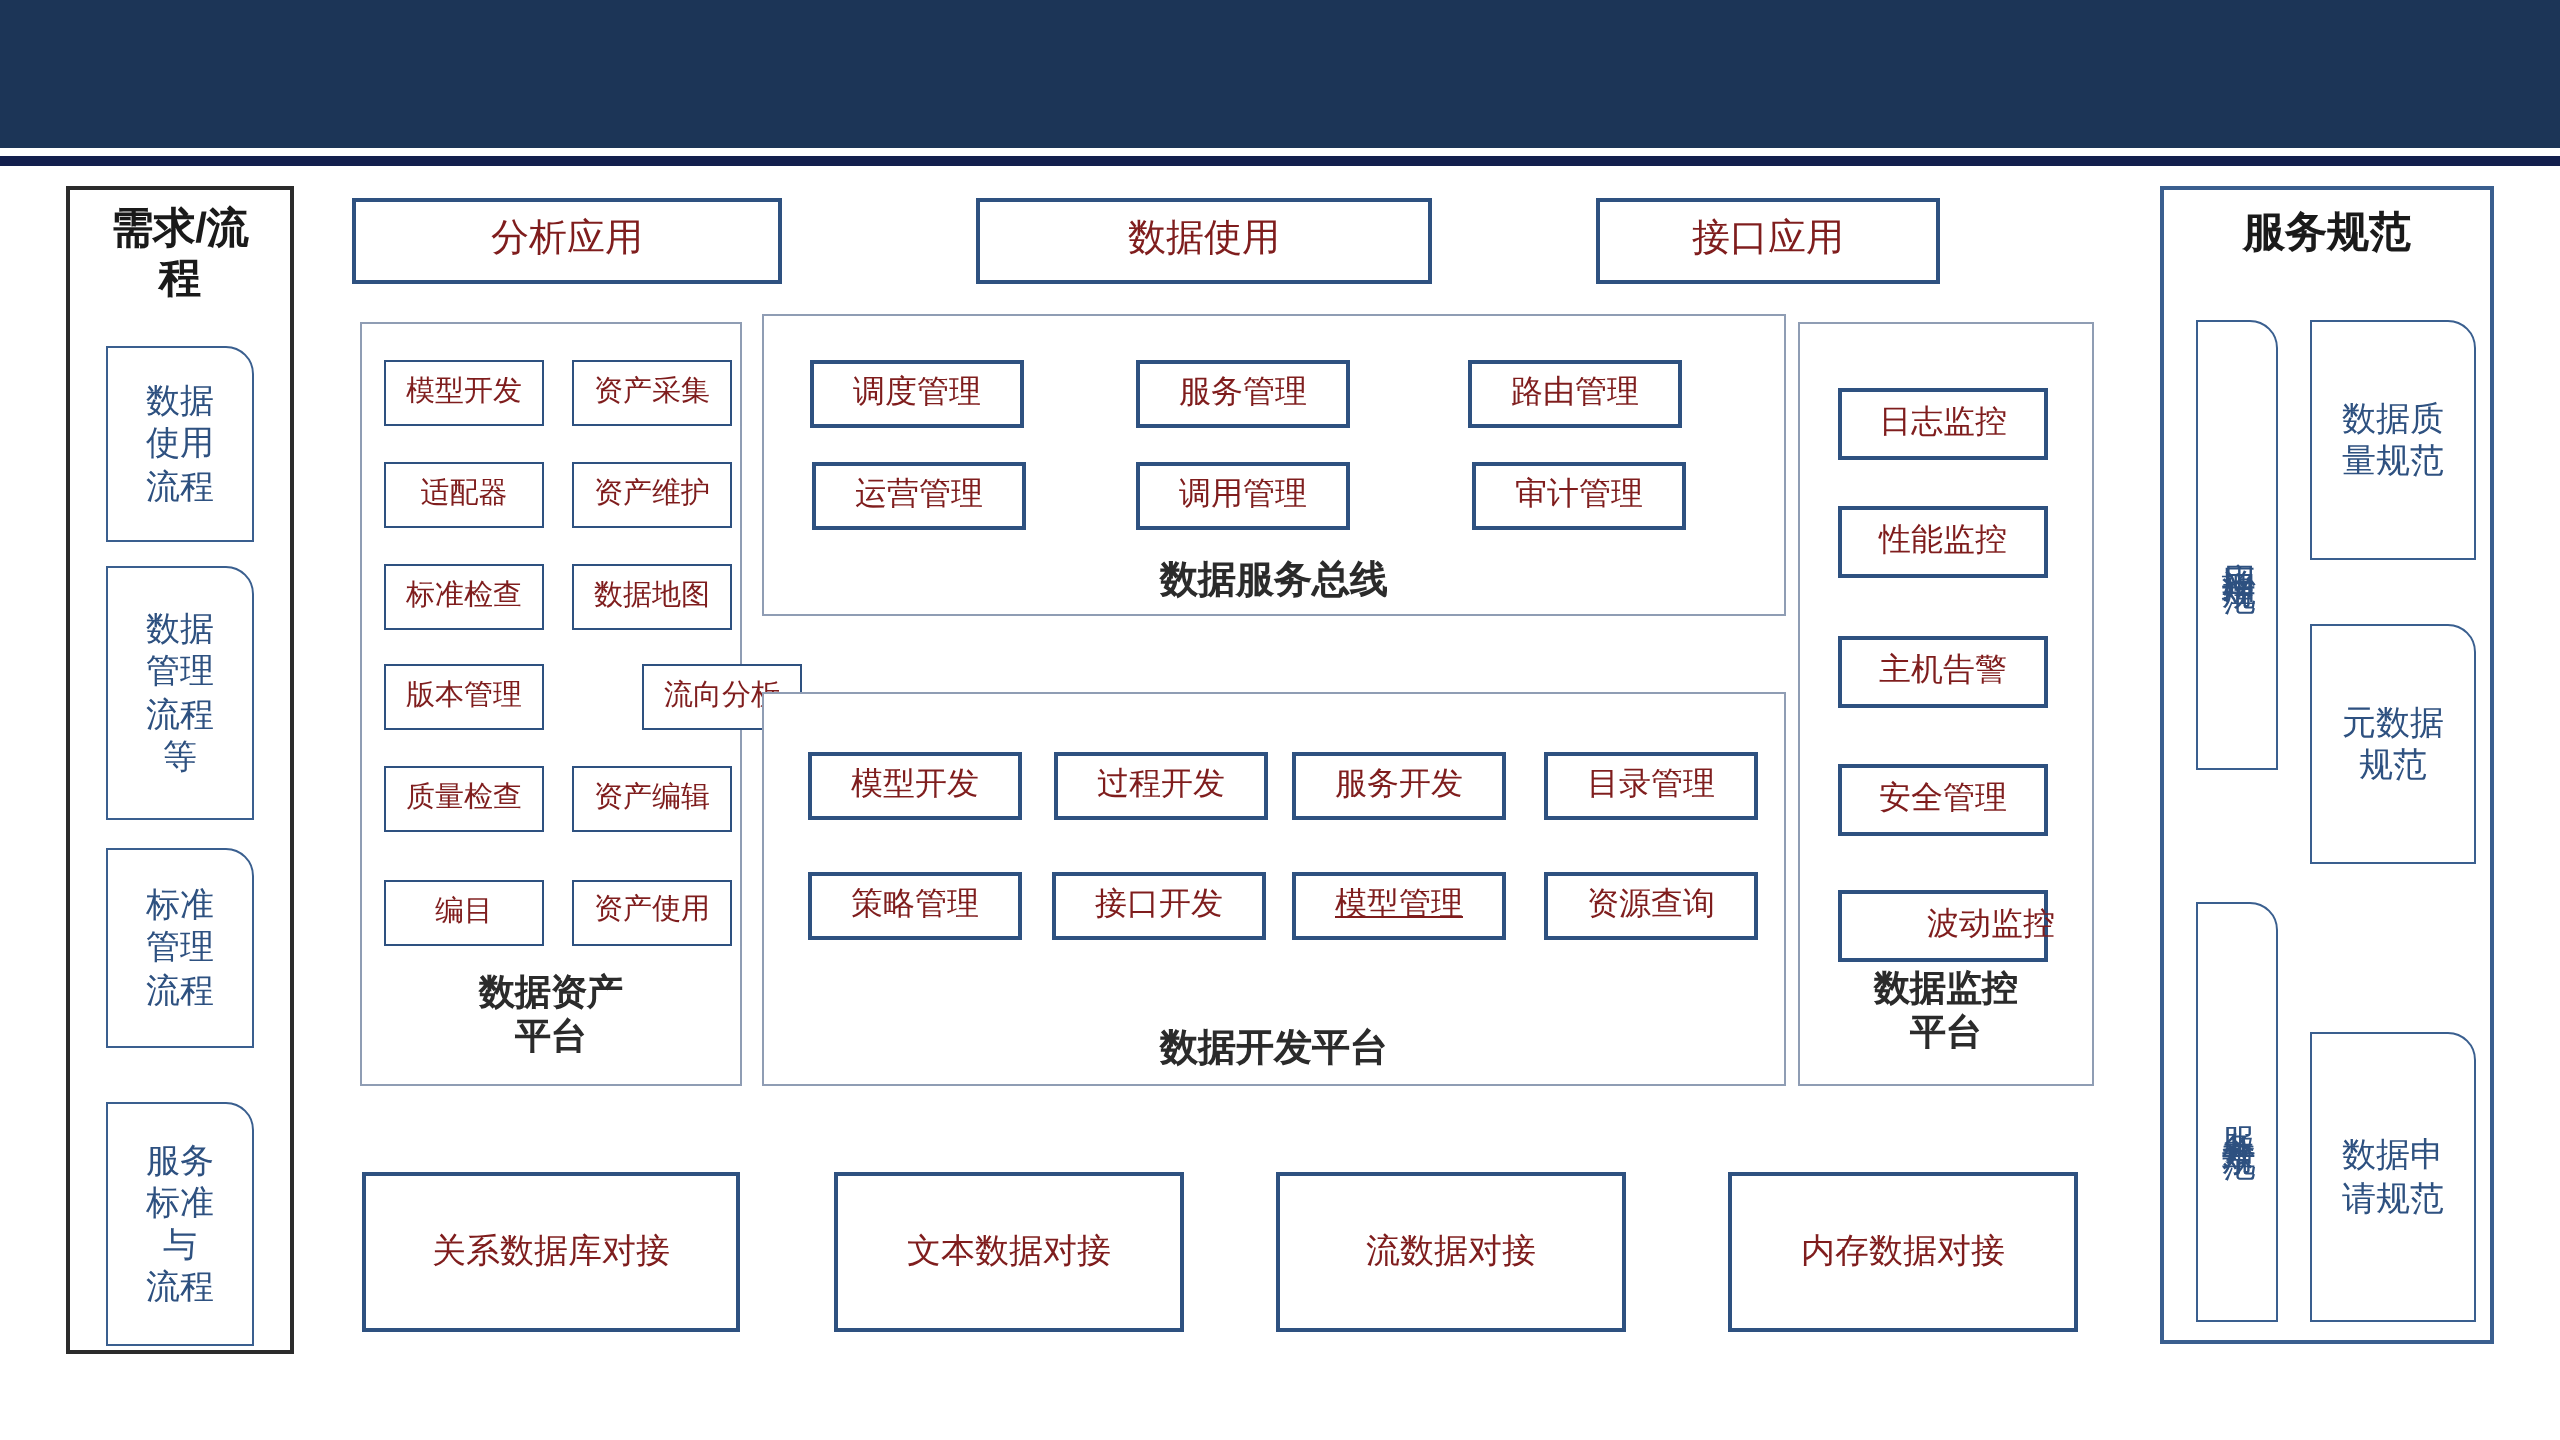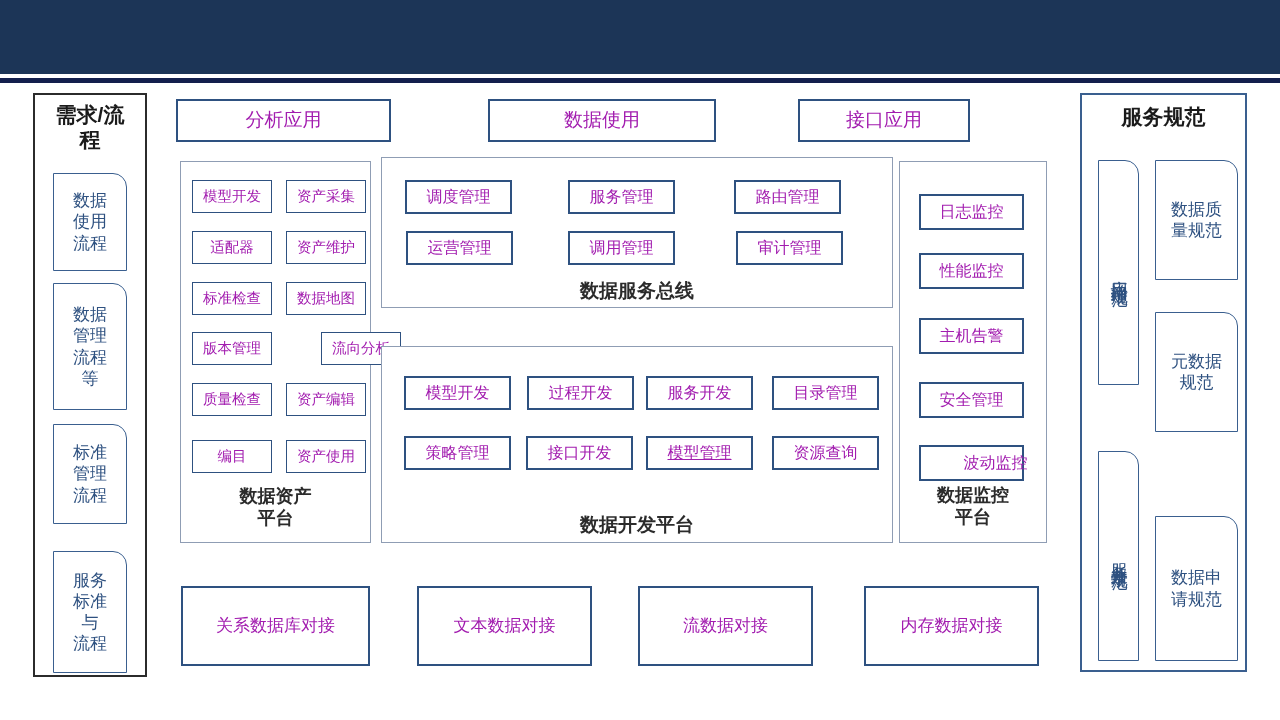--- a/index.html
+++ b/index.html
@@ -62,21 +62,21 @@
   
   .chip {
     position: absolute;
     box-sizing: border-box;
     border: 2px solid #2e5180;
     background: #ffffff;
     display: flex;
     align-items: center;
     justify-content: center;
     text-align: center;
-    color: #a21caf;
+    color: #7f1d1d;
     font-size: 16px;
     line-height: 1.18;
     white-space: nowrap;
   }
   .chip.small { font-size: 14.5px; border-width: 1.6px; }
   .chip.top   { font-size: 19px; }
   .chip.bottom{ font-size: 17px; }
 
   
   .tag {
@@ -158,21 +158,21 @@
 <div class="chip small" style="left:192px; top:282px; width:80px; height:33px;">标准检查</div>
 <div class="chip small" style="left:192px; top:332px; width:80px; height:33px;">版本管理</div>
 <div class="chip small" style="left:192px; top:383px; width:80px; height:33px;">质量检查</div>
 <div class="chip small" style="left:192px; top:440px; width:80px; height:33px;">编目</div>
 
 <div class="chip small" style="left:286px; top:180px; width:80px; height:33px;">资产采集</div>
 <div class="chip small" style="left:286px; top:231px; width:80px; height:33px;">资产维护</div>
 <div class="chip small" style="left:286px; top:282px; width:80px; height:33px;">数据地图</div>
 <div class="chip small" style="left:286px; top:332px; width:80px; height:33px;margin-left:35px;">流向分析</div>
 <div class="chip small" style="left:286px; top:383px; width:80px; height:33px;">资产编辑</div>
-<div class="chip small" style="left:286px; top:440px; width:80px; height:33px;">资产使用</div>
+<div class="chip small" style="left:286px; top:440px; width:80px; height:33px;font-family:Liberation Mono, monospace;">资产使用</div>
 
 <div class="caption" style="left:180px; top:486px; width:191px;">数据资产
 平台</div>
 
 <div class="panel panel-outline" style="left:381px; top:157px; width:512px; height:151px;"></div>
 
 <div class="chip" style="left:405px; top:180px; width:107px; height:34px;">调度管理</div>
 <div class="chip" style="left:568px; top:180px; width:107px; height:34px;">服务管理</div>
 <div class="chip" style="left:734px; top:180px; width:107px; height:34px;">路由管理</div>
 

